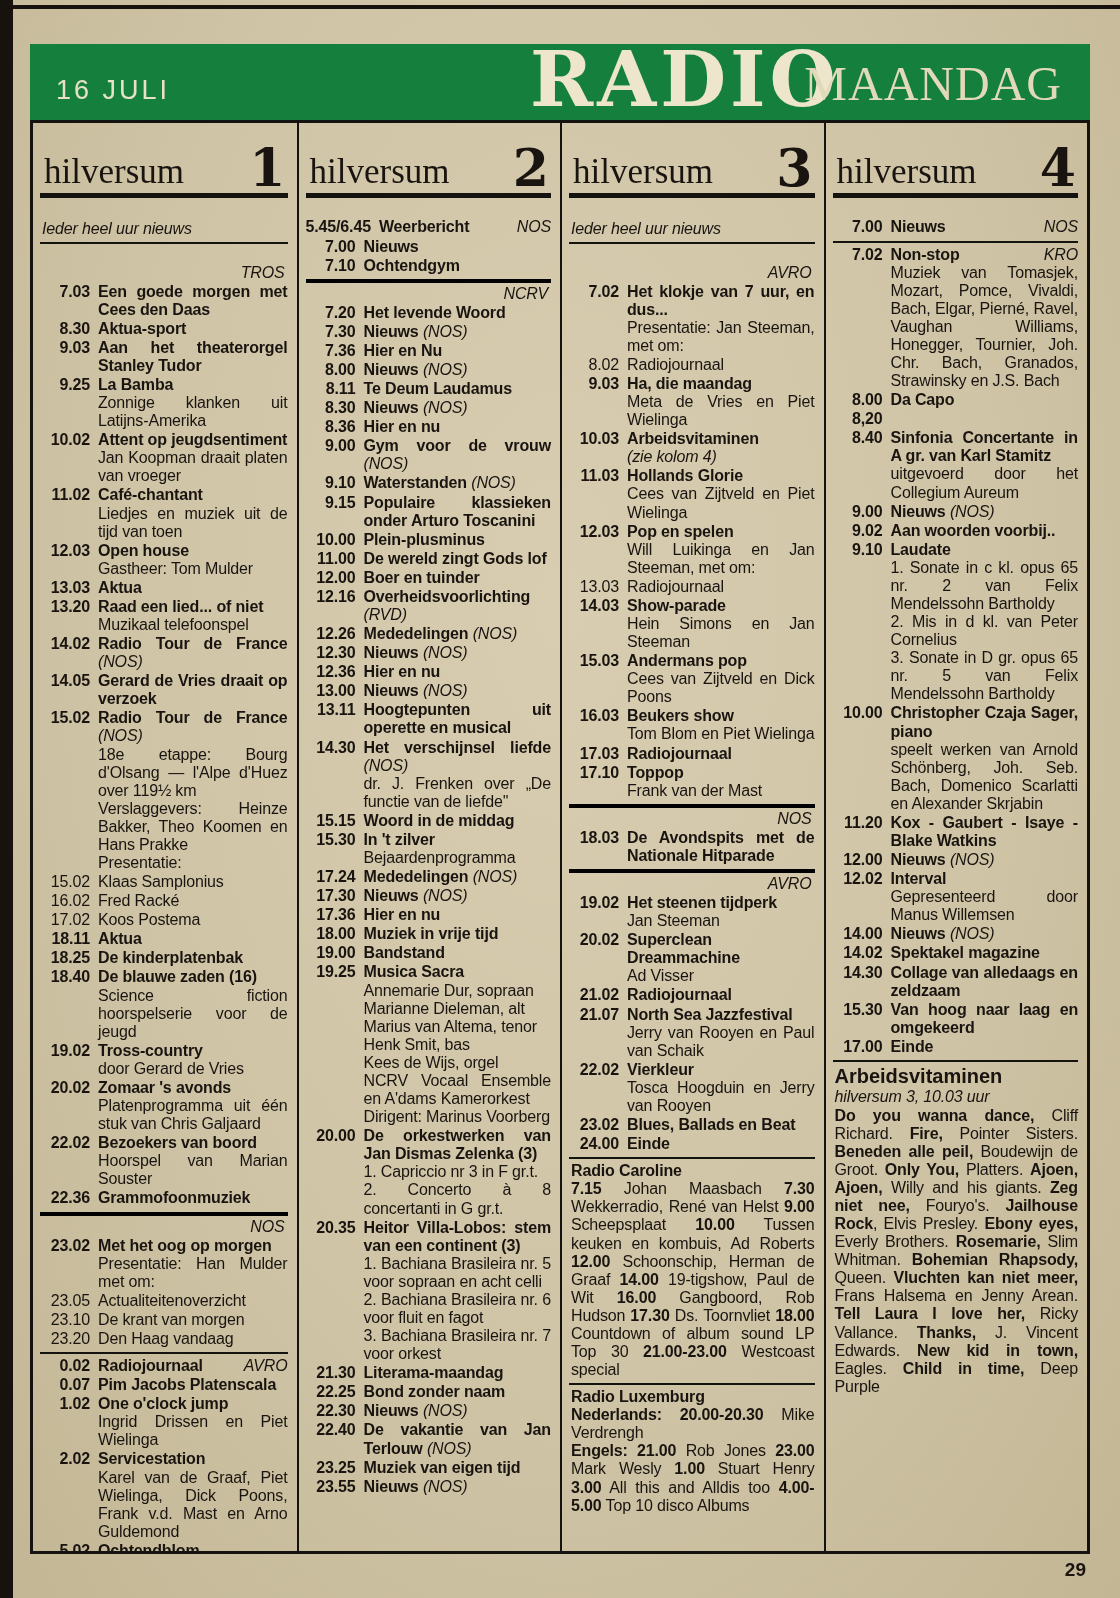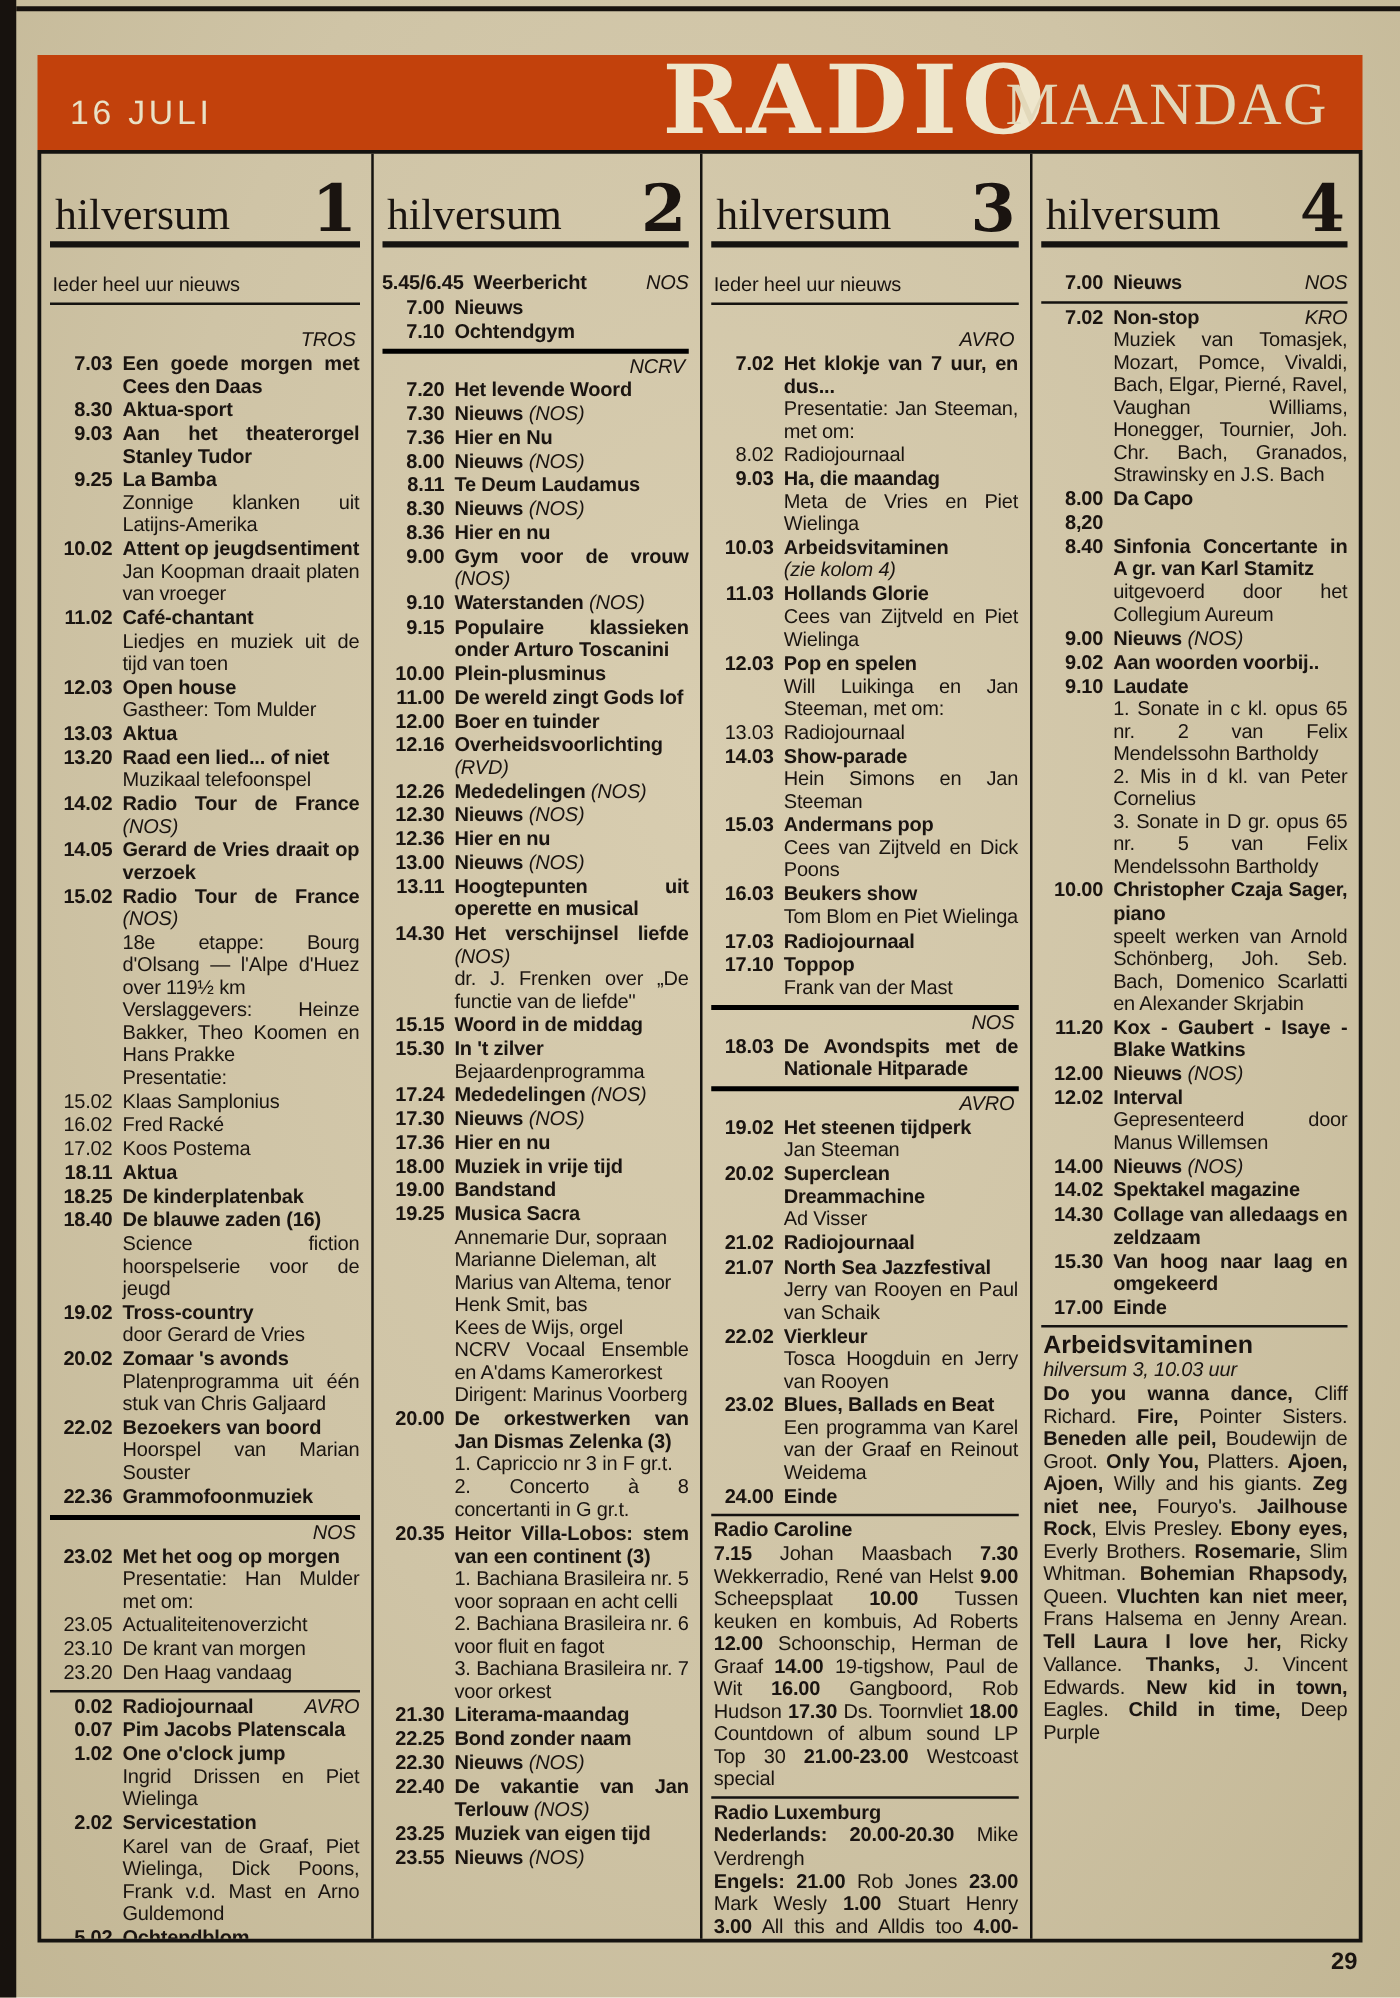--- a/index.html
+++ b/index.html
@@ -2,36 +2,36 @@
 <html><head>
 <meta charset="utf-8">
 <style>
   html,body{margin:0;padding:0;}
   body{width:1120px;height:1598px;position:relative;overflow:hidden;
        font-family:"Liberation Sans",sans-serif;
        background:radial-gradient(ellipse at 50% 38%, #d8cdb0 0%, #cfc4a6 55%, #c2b694 100%);
        color:#1a1410;}
   .edge-left{position:absolute;left:0;top:0;width:13px;height:100%;background:#17120e;}
   .edge-top{position:absolute;left:13px;right:0;top:5px;height:4px;background:#17120e;}
-  .band{position:absolute;left:30px;right:30px;top:44px;height:76px;background:#c2410c;padding-left:23px;}
+  .band{position:absolute;left:30px;right:30px;top:44px;height:76px;background:#15803d;padding-left:23px;}
   .band .date{position:absolute;left:26px;bottom:14px;color:#e9e1c6;font-size:27px;letter-spacing:3px;}
   .band .radio{position:absolute;left:500px;bottom:2px;font-family:"DejaVu Serif",serif;font-weight:bold;
                font-size:76px;line-height:1;color:#eee6cc;letter-spacing:4px;}
   .band .day{position:absolute;right:28px;bottom:12px;font-family:"Liberation Serif",serif;
              font-size:48px;line-height:1;color:#e2d8ba;letter-spacing:1px;}
   .grid{position:absolute;left:30px;right:30px;top:120px;bottom:44px;border:3px solid #151310;
         display:grid;grid-template-columns:1fr 1fr 1fr 1fr;}
   .col{overflow:hidden;padding:6px 9px 4px 7px;}
   .col + .col{border-left:2px solid #151310;}
   .col-head{display:flex;align-items:flex-end;justify-content:space-between;
             border-bottom:5px solid #151310;padding:20px 2px 7px 4px;margin-bottom:20px;}
   .station{font-family:"Liberation Serif",serif;font-size:35px;line-height:.8;}
   .stnum{font-family:"DejaVu Serif",serif;font-weight:bold;font-size:52px;line-height:.72;}
   .colbody{font-size:16px;line-height:1.13;letter-spacing:-0.15px;}
-  .note{border-bottom:2px solid #151310;padding:2px 2px 3px 2px;margin-bottom:19px;}
+  .note{font-style:italic;border-bottom:2px solid #151310;padding:2px 2px 3px 2px;margin-bottom:19px;}
   .netrow{text-align:right;font-style:italic;padding:1px 3px 0 0;margin-top:2px;}
   .netrow.ruled{border-top:4px solid #000000;margin-top:4px;padding-top:2px;}
   .hr{border-top:2px solid #151310;margin:4px 0 3px 0;height:0;}
   .entry{display:flex;margin-top:1px;}
   .entry .time{min-width:50px;text-align:right;white-space:nowrap;flex-shrink:0;padding-right:8px;}
   .entry .ebody{flex:1;text-align:justify;}
   .b{font-weight:bold;}
   .ebody .net{float:right;font-style:italic;font-weight:normal;padding-left:4px;}
   .ebody .sfx{font-style:italic;font-weight:normal;}
   .ebody p{margin:0;text-align:justify;}
@@ -434,21 +434,21 @@
         <div class="entry">
           <div class="time b">21.07</div>
           <div class="ebody"><span class="b">North Sea Jazzfestival</span><p>Jerry van Rooyen en Paul van Schaik</p></div>
         </div>
         <div class="entry">
           <div class="time b">22.02</div>
           <div class="ebody"><span class="b">Vierkleur</span><p>Tosca Hoogduin en Jerry van Rooyen</p></div>
         </div>
         <div class="entry">
           <div class="time b">23.02</div>
-          <div class="ebody"><span class="b">Blues, Ballads en Beat</span><p>Een programma van Karel van der Graaf en Reinout Weidema</p></div>
+          <div class="ebody"><span class="b">Blues, Ballads en Beat</span></div>
         </div>
         <div class="entry">
           <div class="time b">24.00</div>
           <div class="ebody"><span class="b">Einde</span></div>
         </div>
         <div class="hr"></div>
         <div class="sec">
           <div class="stitle">Radio Caroline</div>
           <p><b>7.15</b> Johan Maasbach <b>7.30</b> Wekkerradio, René van Helst <b>9.00</b> Scheepsplaat <b>10.00</b> Tussen keuken en kombuis, Ad Roberts <b>12.00</b> Schoonschip, Herman de Graaf <b>14.00</b> 19-tigshow, Paul de Wit <b>16.00</b> Gangboord, Rob Hudson <b>17.30</b> Ds. Toornvliet <b>18.00</b> Countdown of album sound LP Top 30 <b>21.00-23.00</b> Westcoast special</p>
         </div>

